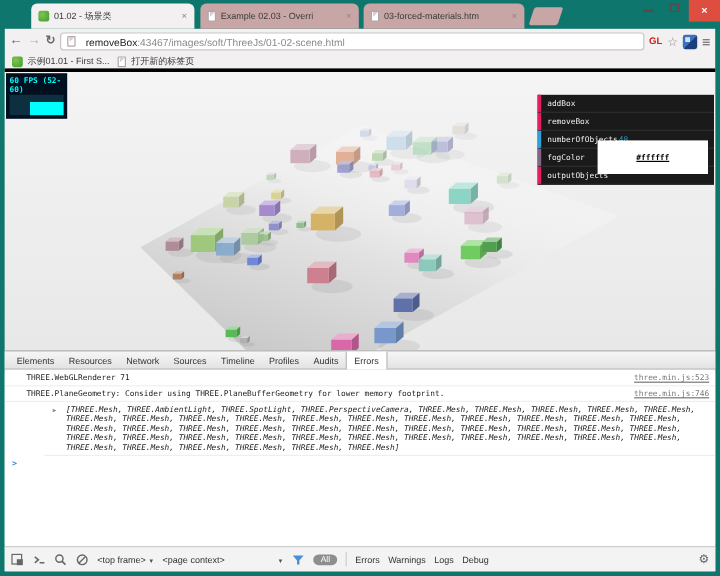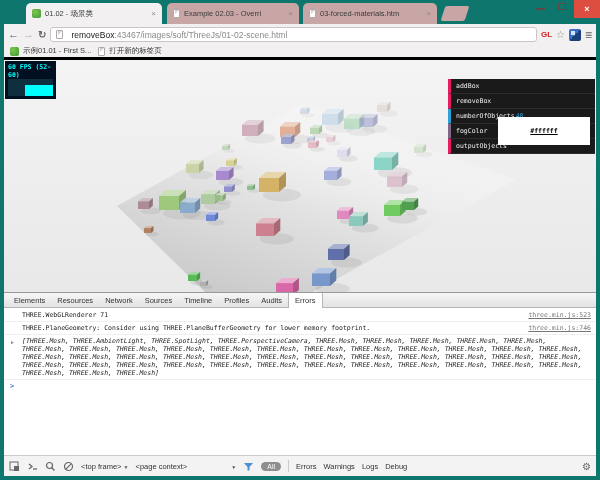--- a/index.html
+++ b/index.html
@@ -69,21 +69,21 @@
   .devtools{position:absolute;left:0;right:0;top:268px;bottom:0;background:#fff;border-top:1px solid #999;}
   .dt-tabs{position:absolute;left:0;right:0;top:0;height:15px;background:linear-gradient(#f6f6f6,#e3e3e3);
            border-bottom:1px solid #b5b5b5;display:flex;align-items:stretch;padding-left:4px;font-size:7.5px;color:#333;}
   .dt-tab{display:flex;align-items:center;padding:0 6px;}
   .dt-tab-active{background:#fff;border-left:1px solid #b5b5b5;border-right:1px solid #b5b5b5;margin-bottom:-1px;}
   .dt-console{position:absolute;left:0;right:0;top:16px;bottom:22px;background:#fff;overflow:hidden;}
   .c-row{position:relative;border-bottom:1px solid #efefef;padding:2px 66px 2px 18px;
          font:6.5px/8px "DejaVu Sans Mono",monospace;color:#222;min-height:10px;}
   .c-link{position:absolute;right:5px;top:2px;color:#777;text-decoration:underline;white-space:nowrap;}
   .c-arrow{position:absolute;left:7px;top:3px;font-size:5px;color:#8a8a8a;}
-  .c-array{font-style:italic;}
+  .c-array{font-style:italic;margin-left:33px;}
   .c-link-line{text-align:right;font-style:normal;margin-top:1px;}
   .c-link-inline{color:#777;text-decoration:underline;}
   .c-prompt{padding:2px 6px;font:bold 7px/8px "DejaVu Sans Mono",monospace;color:#3879d9;}
 
   .dt-status{position:absolute;left:0;right:0;bottom:0;height:21px;background:#f3f3f3;border-top:1px solid #ccc;
              display:flex;align-items:center;padding:0 5px;gap:7px;font-size:7.5px;color:#333;}
   .sb-icon{width:11px;height:11px;flex:none;}
   .sb-sep{width:1px;height:12px;background:#ccc;}
   .sb-arrow{font-size:5px;color:#555;}
   .pill{background:#8e8e8e;color:#fff;border-radius:7px;padding:1px 6px;font-size:7px;}

